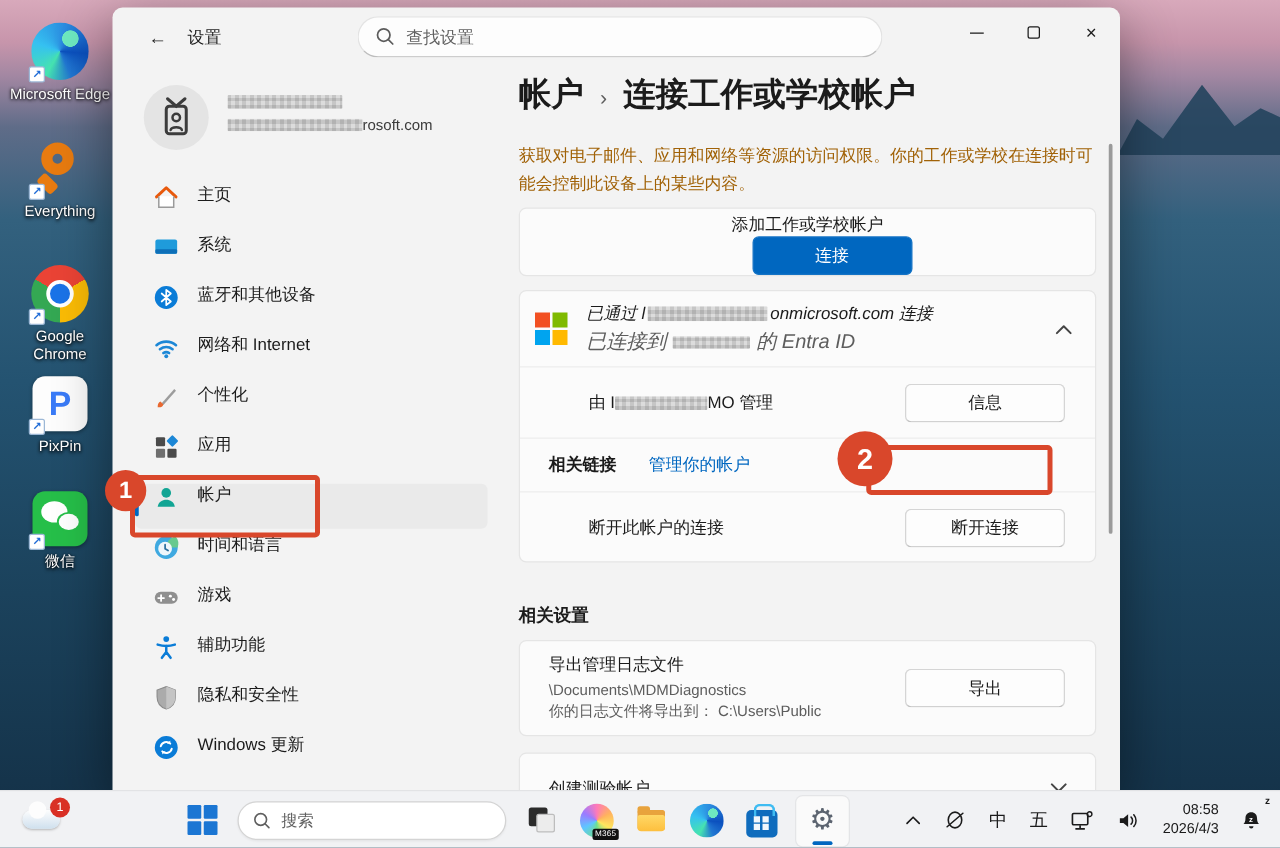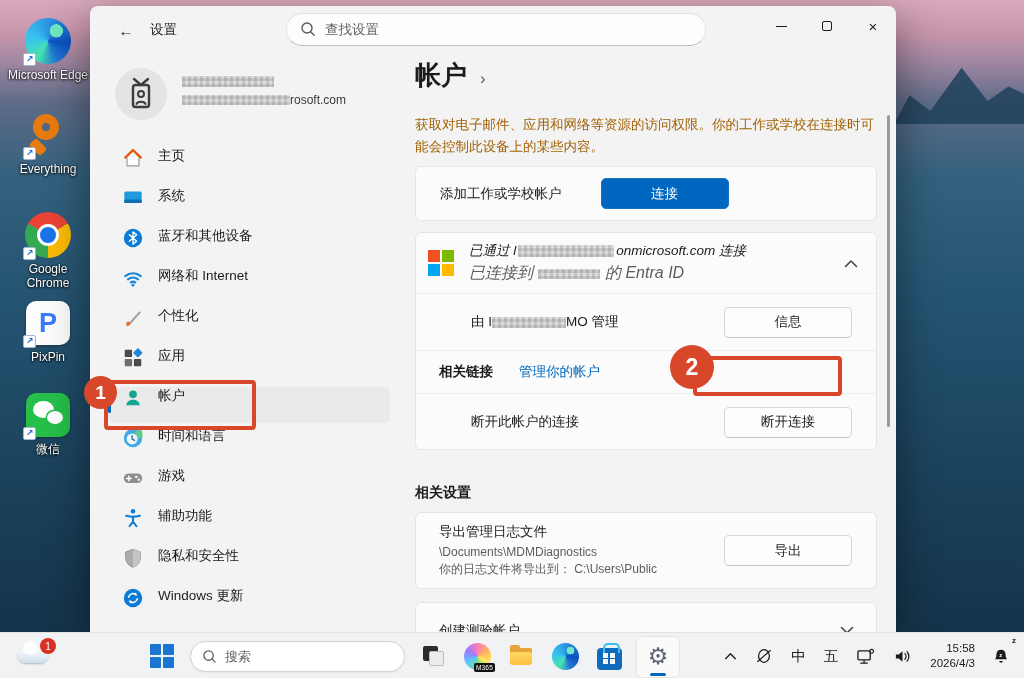--- a/index.html
+++ b/index.html
@@ -70,21 +70,21 @@
   .crumb-sep { font-size:17px; color:#5d5d5d; margin:0 13px; font-weight:400; }
   .page-desc { position:absolute; left:0; top:108px; width:462px; font-size:13.5px; line-height:1.6; color:#a16207; }
 
   .card { position:absolute; left:0; width:462px; background:#fbfbfb; border:1px solid #e5e5e5; border-radius:6px; }
   .row { display:flex; align-items:center; }
   .btn { height:31px; min-width:128px; border-radius:5px; font-size:13.5px; display:flex; align-items:center; justify-content:center; cursor:pointer; font-family:Liberation Sans, sans-serif;margin-left:39px; }
   .btn-accent { background:#0067c0; border:1px solid #1473c5; color:#fff; }
   .btn-std { background:#fdfdfd; border:1px solid #d5d5d5; border-bottom-color:#c2c2c2; color:#1b1b1b; }
 
   .card-add { top:160px; height:55px; }
-  .card-add .row { height:100%; padding:0 24px; justify-content:flex-start; }
+  .card-add .row { height:100%; padding:0 24px; justify-content:flex-end;flex-direction:column; }
   .lbl { font-size:13.5px; color:#1b1b1b; }
 
   .card-conn { top:226px; height:218px; }
   .conn-head { height:60px; padding:0 18px 0 12px; display:flex; align-items:center; gap:15px; cursor:pointer; }
   .mslogo { width:26px; height:26px; display:grid; grid-template-columns:12px 12px; grid-template-rows:12px 12px; gap:2px; }
   .mslogo i:nth-child(1){background:#f25022;} .mslogo i:nth-child(2){background:#7fba00;}
   .mslogo i:nth-child(3){background:#00a4ef;} .mslogo i:nth-child(4){background:#ffb900;}
   .conn-txt { flex:1;font-style:italic; }
   .conn-title { font-size:13.5px; color:#1b1b1b; margin-bottom:3px; }
   .conn-sub { font-size:16px; color:#5d5d5d; }
@@ -334,20 +334,21 @@
             <path d="M8.5 18.2v-3h3z" fill="#fff"></path>
           </svg>
         <span class="nv-label">Windows 更新</span>
       </div>
     </div>
 
     <div class="main">
       <div class="crumbs">
         <span>帐户</span>
         <span class="crumb-sep">›</span>
+        <span>连接工作或学校帐户</span>
       </div>
       <div class="page-desc">获取对电子邮件、应用和网络等资源的访问权限。你的工作或学校在连接时可能会控制此设备上的某些内容。</div>
 
       <div class="card card-add">
         <div class="row">
           <span class="lbl">添加工作或学校帐户</span>
           <button class="btn btn-accent">连接</button>
         </div>
       </div>
 
@@ -481,21 +482,21 @@
           </svg>
       </div>
       <div class="tray-item">
         <svg width="19" height="17" viewBox="0 0 20 18">
             <path d="M3 7v4h3l4 3.5v-11L6 7z" fill="#1b1b1b"></path>
             <path d="M12.5 6a4.2 4.2 0 0 1 0 6M14.8 4a7.5 7.5 0 0 1 0 10" fill="none" stroke="#1b1b1b" stroke-width="1.3" stroke-linecap="round"></path>
           </svg>
       </div>
       <div class="tray-item">
         <div class="clock">
-            <div>15:58</div>
+            <div>08:58</div>
             <div>2026/4/3</div>
           </div>
       </div>
       <div class="tray-item bellz">
         <svg width="16" height="17" viewBox="0 0 18 19">
             <path d="M9 2c3.2 0 5.2 2.3 5.2 5.4 0 3 .9 4.3 1.8 5.1H2c.9-.8 1.8-2.1 1.8-5.1C3.8 4.3 5.8 2 9 2z" fill="#1b1b1b"></path>
             <path d="M7 14.5a2 2 0 0 0 4 0" fill="#1b1b1b"></path>
             <text x="7" y="10.5" font-size="7" fill="#fff" font-weight="bold">z</text>
           </svg>
         <span class="z">z</span>

